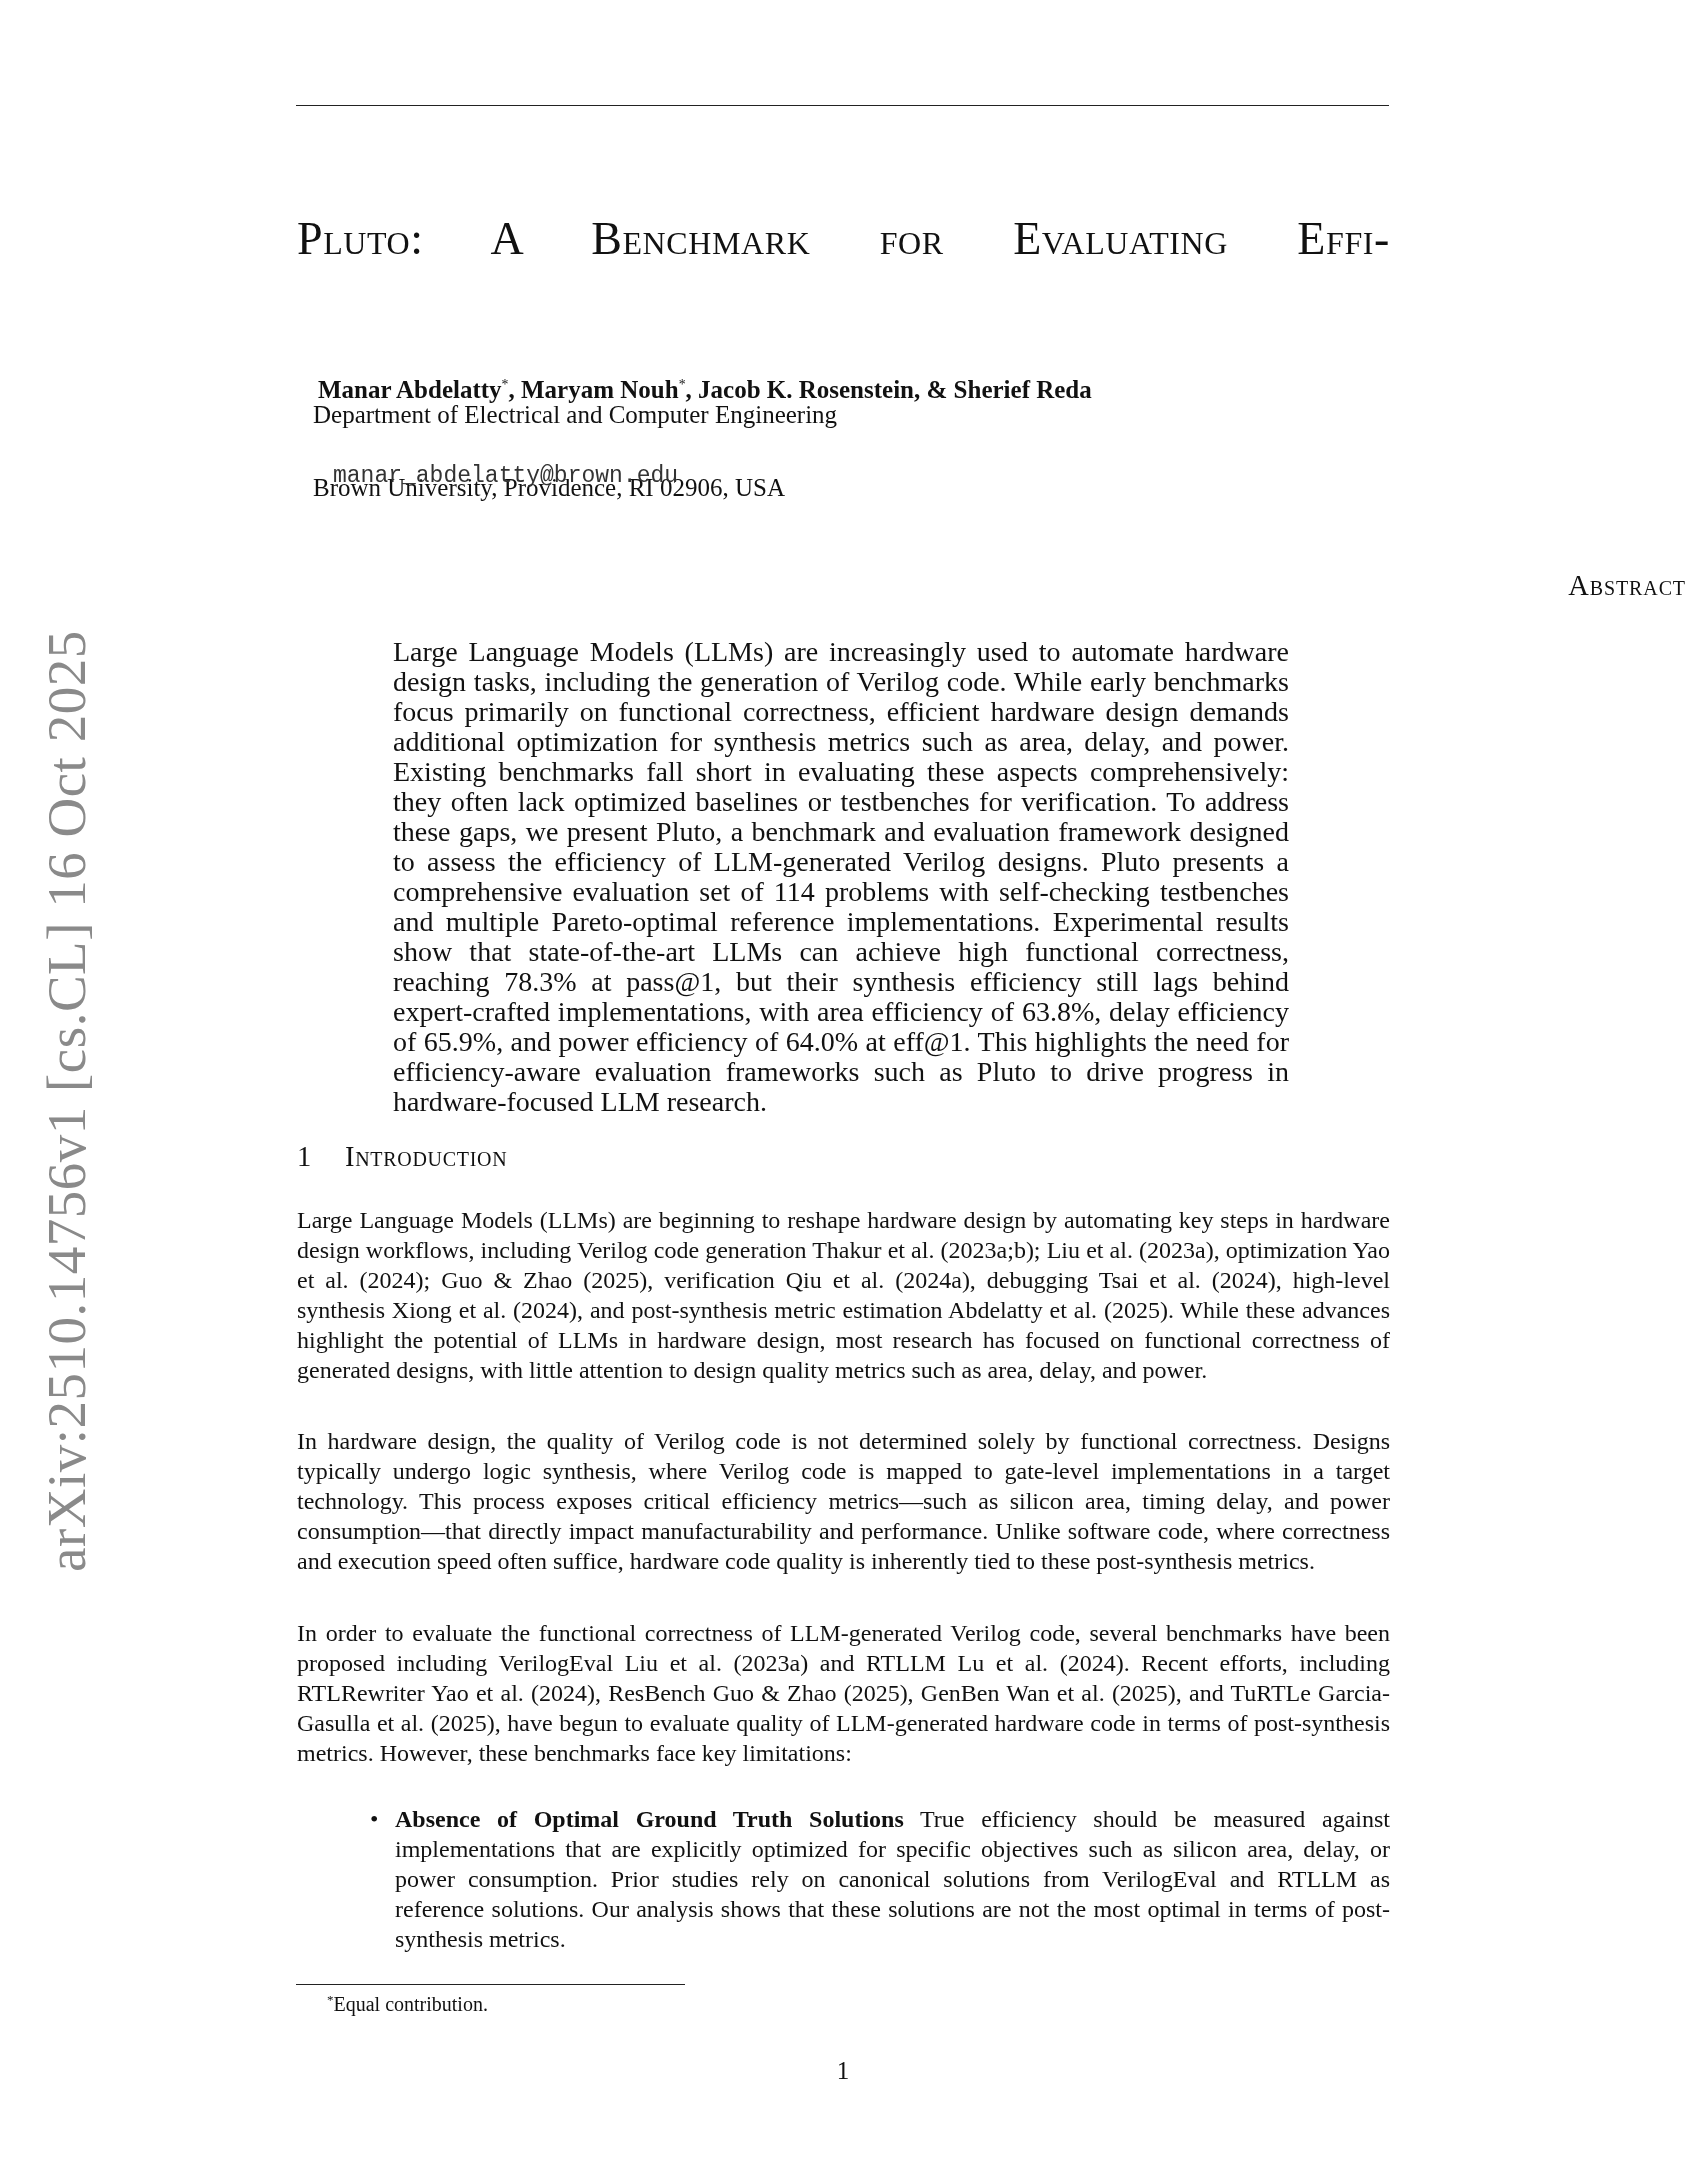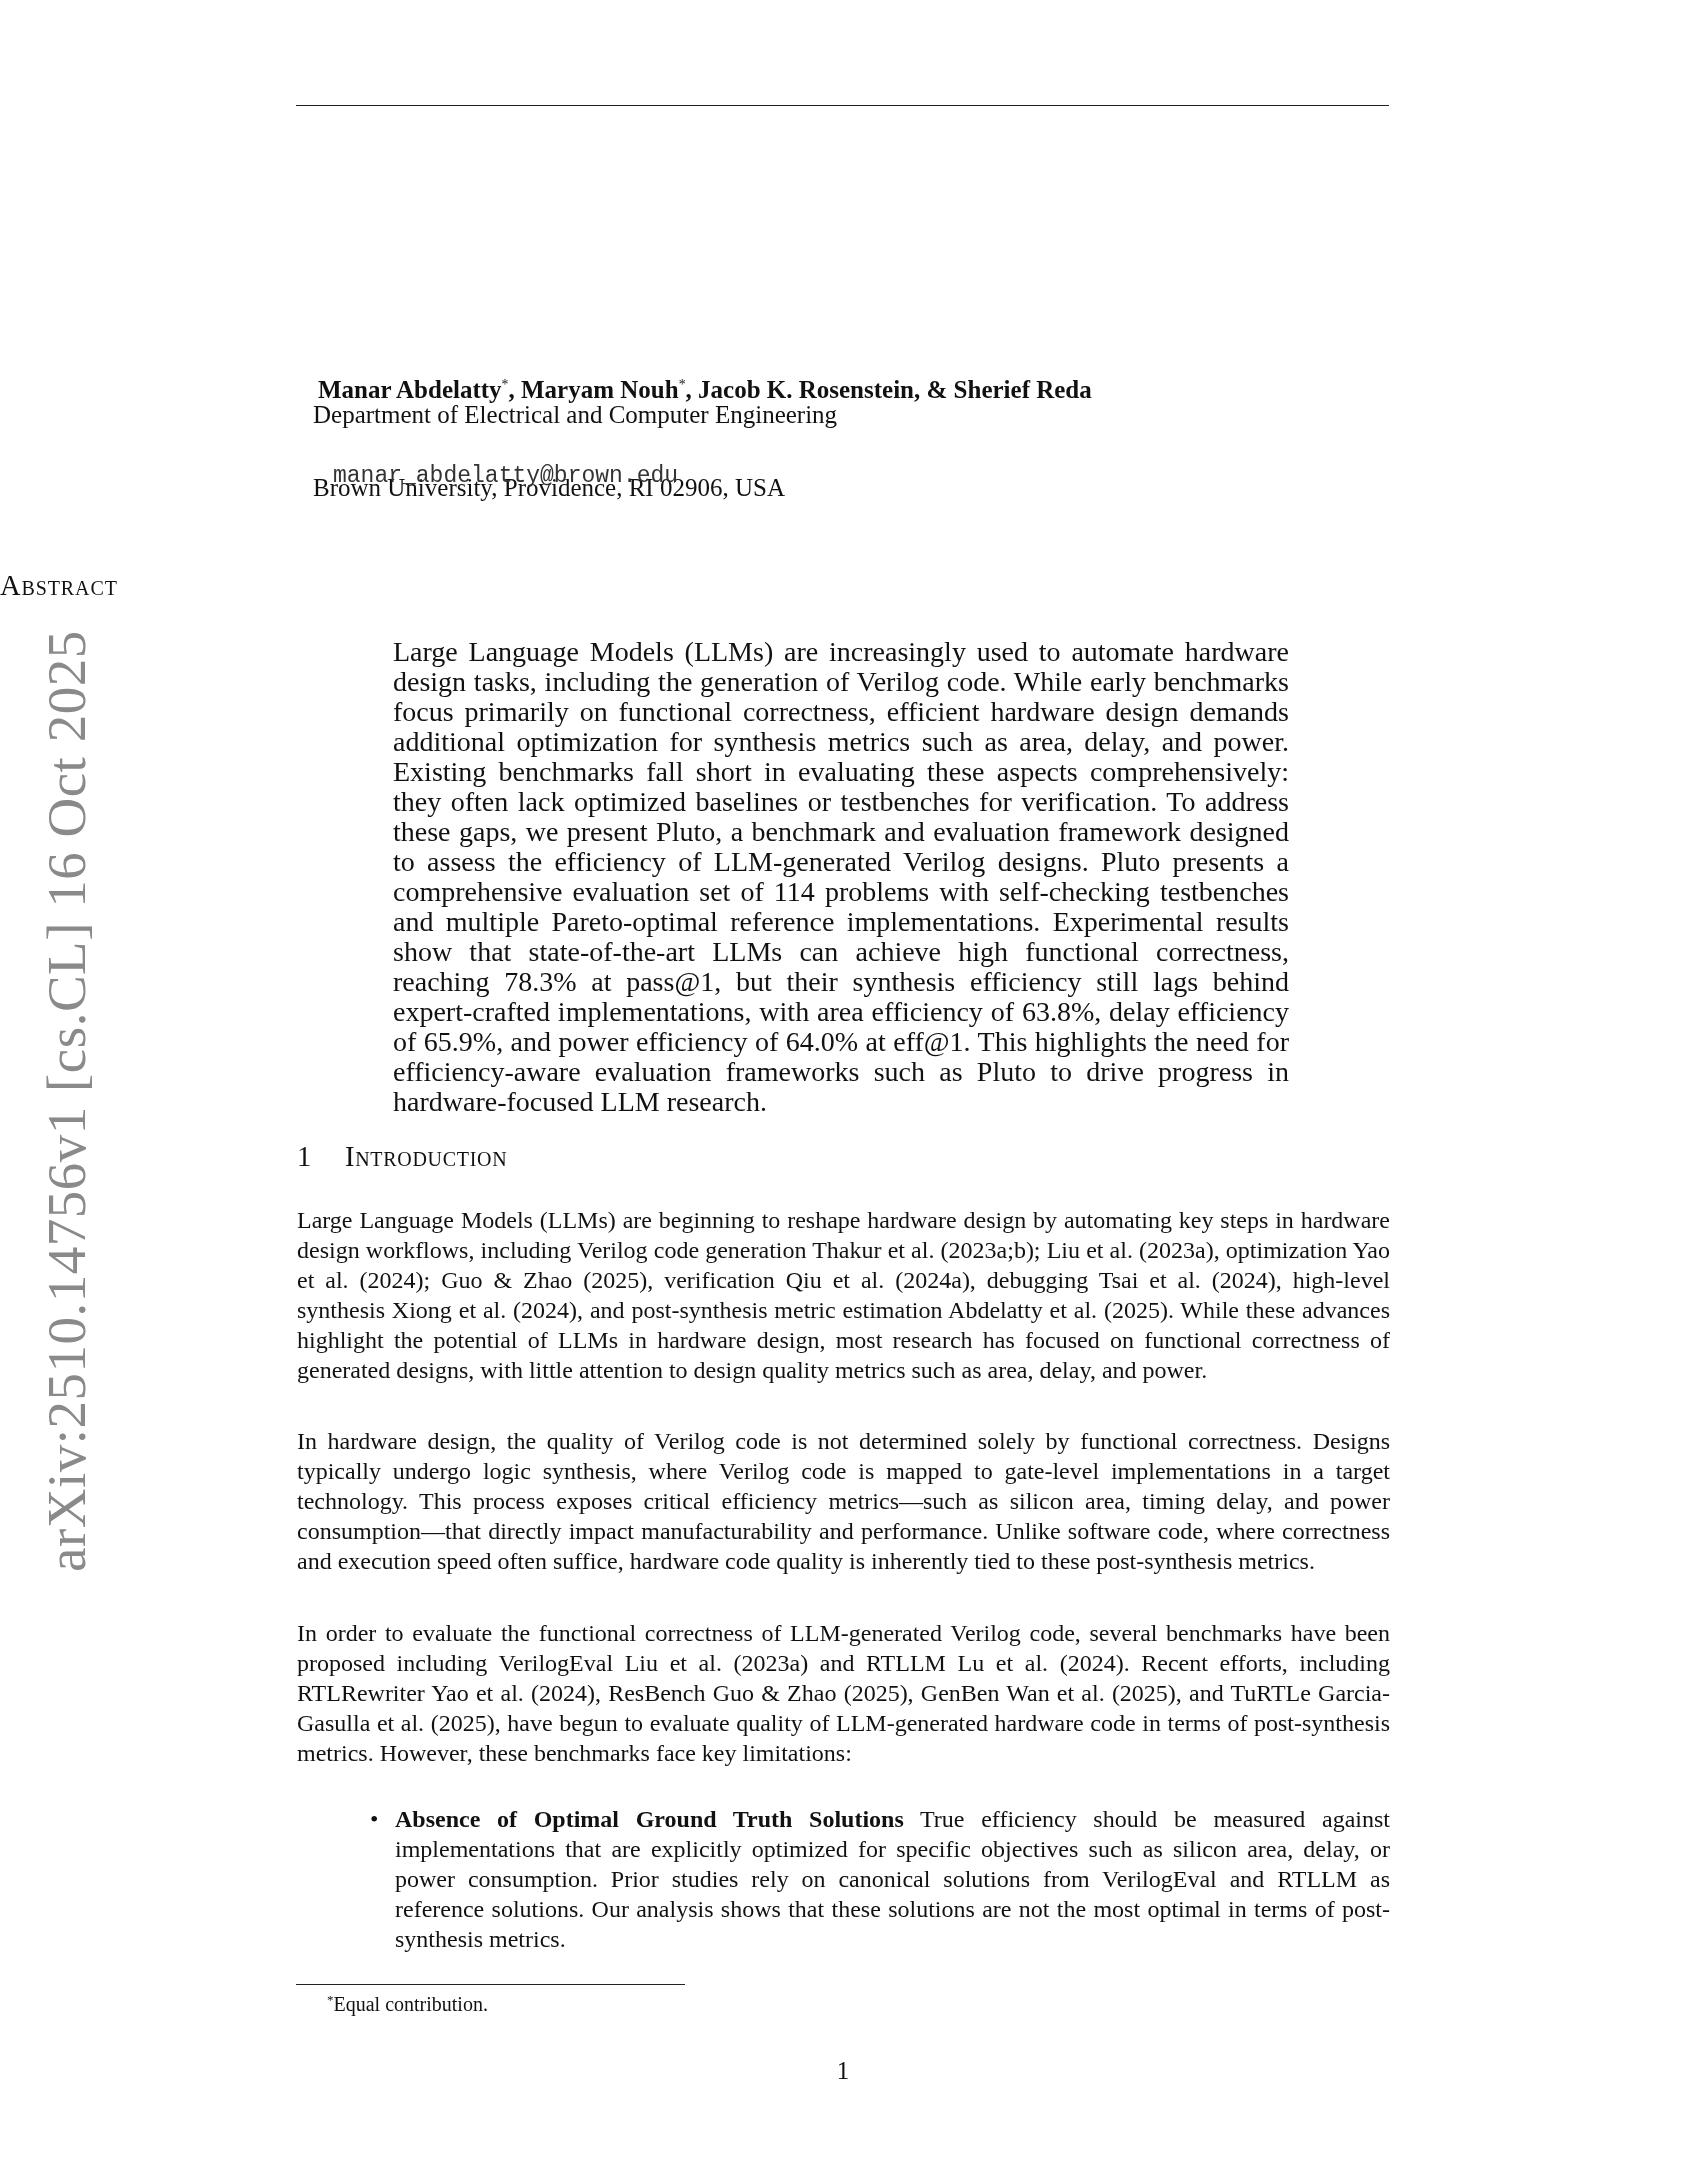--- a/index.html
+++ b/index.html
@@ -28,21 +28,21 @@
   }
   .authors sup { font-size: 13.8px; font-weight: normal; vertical-align: 9.2px; }
   .affil { position: absolute; left: 313px; font-size: 25px; line-height: 29px; white-space: nowrap; text-align: center; }
   .affil.dept { top: 400px; }
   .affil.univ { top: 425px; margin-top: 48px; }
   .email {
     position: absolute; left: 313px; top: 463px;
     font-family: "Liberation Mono", "DejaVu Sans Mono", monospace; font-size: 23px; color: #333; white-space: nowrap; margin-left: 20px;
   }
   .abstract-heading {
-    position: absolute; left: 0; width: 1686px; top: 570px; text-align: left;
+    position: absolute; left: 0; width: 1686px; top: 570px; text-align: right;
     font-size: 28.5px; font-variant: small-caps; letter-spacing: 0.9px;
   }
   .abstract-body {
     position: absolute; left: 393px; top: 637px; width: 896px;
     font-size: 28px; line-height: 30px; text-align: justify; hyphens: manual;
   }
   .section-heading {
     position: absolute; left: 297px; top: 1141px; font-size: 28.5px; white-space: nowrap;
   }
   .section-heading .num { display: inline-block; width: 48px; }
@@ -61,20 +61,21 @@
   .page-number { position: absolute; left: 0; width: 1686px; top: 2057px; text-align: center; font-size: 25px; }
 </style>
 </head>
 <body>
 
 <div class="rule-top"></div>
 
 <div class="arxiv-stamp">arXiv:2510.14756v1  [cs.CL]  16 Oct 2025</div>
 
 <h1 class="title" style="margin:0;font-weight:normal;">
+  <span class="l1">Pluto:  A Benchmark for Evaluating Effi-</span>
 </h1>
 
 <div class="authors">
   <span>Manar Abdelatty</span><sup>*</sup><span>, </span><span>Maryam Nouh</span><sup>*</sup><span>, </span><span>Jacob K. Rosenstein</span><span>, &amp; </span><span>Sherief Reda</span>
 </div>
 <div class="affil dept">Department of Electrical and Computer Engineering</div>
 <div class="affil univ">Brown University, Providence, RI 02906, USA</div>
 <div class="email">manar_abdelatty@brown.edu</div>
 
 <div class="abstract-heading">Abstract</div>

